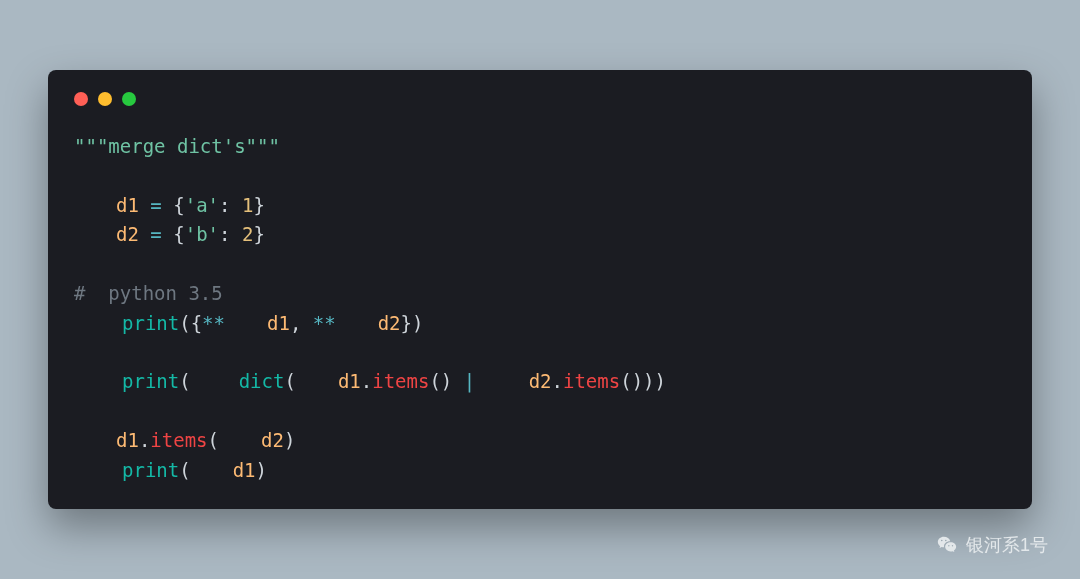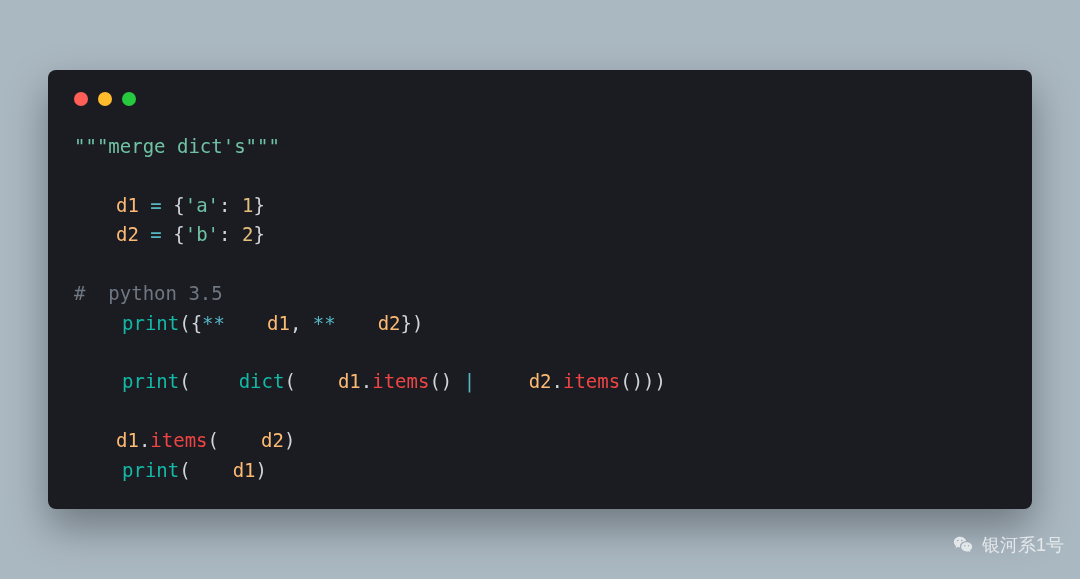--- a/index.html
+++ b/index.html
@@ -44,21 +44,21 @@
   .tok-num   { color: #E5C07B; }    
   .tok-var   { color: #fdba74; margin-left: 42px; }    
   .tok-punc  { color: #CED4DA; }    
   .tok-op    { color: #56B6C2; }    
   .tok-builtin{ color: #14b8a6; margin-left: 48px; }   
   .tok-comment{ color: #6E7781; text-align: right; }   
   .tok-method2{ color: #ef4444; }
 
   .watermark {
     position: absolute;
-    right: 16px;
+    right: 32px;
     bottom: 22px;
     display: flex;
     align-items: center;
     gap: 8px;
     color: #E9EDEF;
     font-family: -apple-system, "PingFang SC", "Microsoft YaHei", sans-serif;
     font-size: 18px;
     opacity: 0.92;
   }
   .watermark .bubble {

